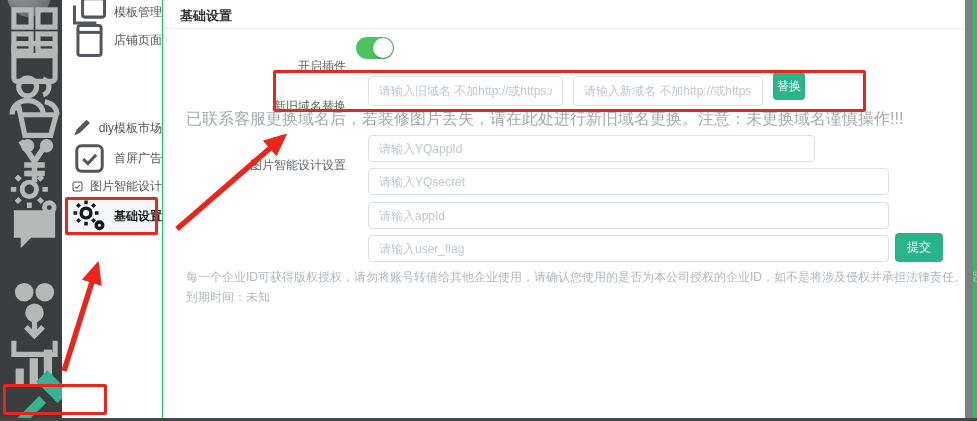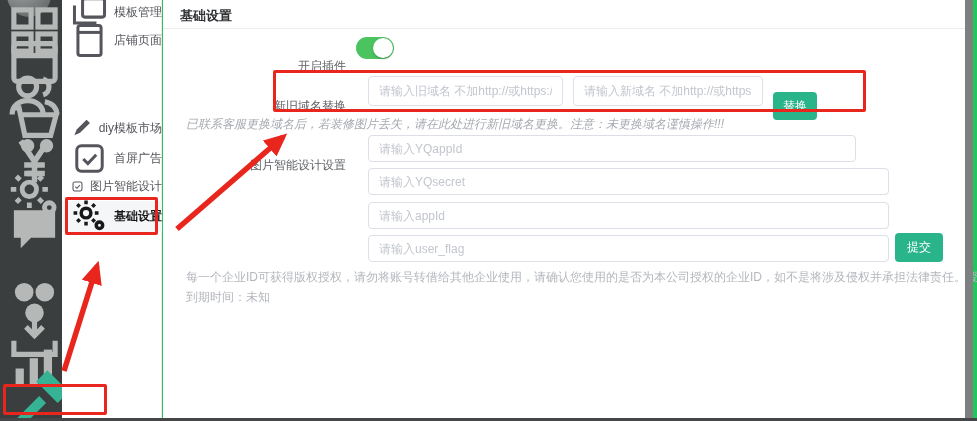--- a/index.html
+++ b/index.html
@@ -38,21 +38,21 @@
                   background:#fff; box-shadow:0 1px 2px rgba(0,0,0,.25); }
 
   .txt-input { position:absolute; height:30px; border:1px solid #dcdfe6; border-radius:4px;
                font-size:12px; color:#333; padding:0 10px; outline:none; background:#fff;
                font-family:"Liberation Sans","DejaVu Sans",sans-serif; }
   .txt-input::placeholder { color:#c2c6cd; }
   .txt-input.small { height:27px; }
 
   .btn { position:absolute; background:#29b489; color:#fff; border:none; border-radius:4px;
          font-size:12px; cursor:pointer; font-family:inherit; }
-  .hint { position:absolute; left:23px; top:116px; font-size:12px; color:#a6a9b0; white-space:nowrap;font-style:italic; }
+  .hint { position:absolute; left:23px; top:109px; font-size:16px; color:#a6a9b0; white-space:nowrap; }
   .note-line { position:absolute; left:23px; font-size:12px; color:#b4b7bd; white-space:nowrap; }
 
   
   .scrollbar { position:absolute; left:965px; top:0; width:8px; height:421px; background:#7d7f80; cursor:pointer; }
   .bottom-edge { position:absolute; left:0; top:418px; width:977px; height:3px; background:#454647; }
 
   
   .red-box { position:absolute; border:3px solid #e9261d; border-radius:2px; z-index:40; pointer-events:none; }
   #rb-diy     { left:3px;   top:384px; width:104px; height:31px; }
   #rb-submenu { left:65px;  top:197px; width:93px;  height:38px; }
@@ -205,25 +205,25 @@
     <div class="title-divider"></div>
 
     <label class="form-label" style="top:42px">开启插件</label>
     <div class="toggle" role="switch" aria-checked="true">
       <div class="knob"></div>
     </div>
 
     <label class="form-label" style="top:82px">新旧域名替换</label>
     <input class="txt-input" style="left: 205px; top: 76px; width: 195px;" type="text" placeholder="请输入旧域名 不加http://或https://">
     <input class="txt-input" style="left: 410px; top: 76px; width: 190px;" type="text" placeholder="请输入新域名 不加http://或https://">
-    <button class="btn" style="left:610px; top:92px; width:44px; height:28px">替换</button>
+    <button class="btn" style="left:610px; top:72px; width:32px; height:28px">替换</button>
     <p class="hint">已联系客服更换域名后，若装修图片丢失，请在此处进行新旧域名更换。注意：未更换域名谨慎操作!!!</p>
 
     <label class="form-label" style="top:141px">图片智能设计设置</label>
-    <input class="txt-input small" style="left: 205px; top: 135px; width: 488px;" type="text" placeholder="请输入YQappId">
+    <input class="txt-input small" style="left: 205px; top: 135px; width: 447px;" type="text" placeholder="请输入YQappId">
     <input class="txt-input small" style="left: 205px; top: 168px; width: 521px;" type="text" placeholder="请输入YQsecret">
     <input class="txt-input small" style="left: 205px; top: 202px; width: 521px;" type="text" placeholder="请输入appId">
     <input class="txt-input small" style="left: 205px; top: 235px; width: 521px;" type="text" placeholder="请输入user_flag">
     <button class="btn" style="left:732px; top:233px; width:48px; height:29px">提交</button>
 
     <p class="note-line" style="top:269px">每一个企业ID可获得版权授权，请勿将账号转借给其他企业使用，请确认您使用的是否为本公司授权的企业ID，如不是将涉及侵权并承担法律责任。授权请联系客服！</p>
     <p class="note-line" style="top:289px">到期时间：未知</p>
   </main>
 
   <div class="scrollbar"></div>

